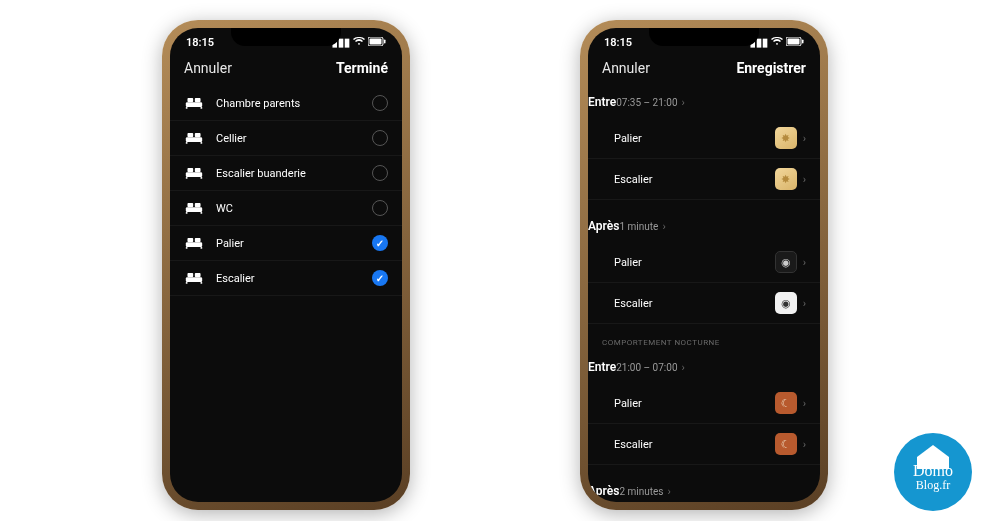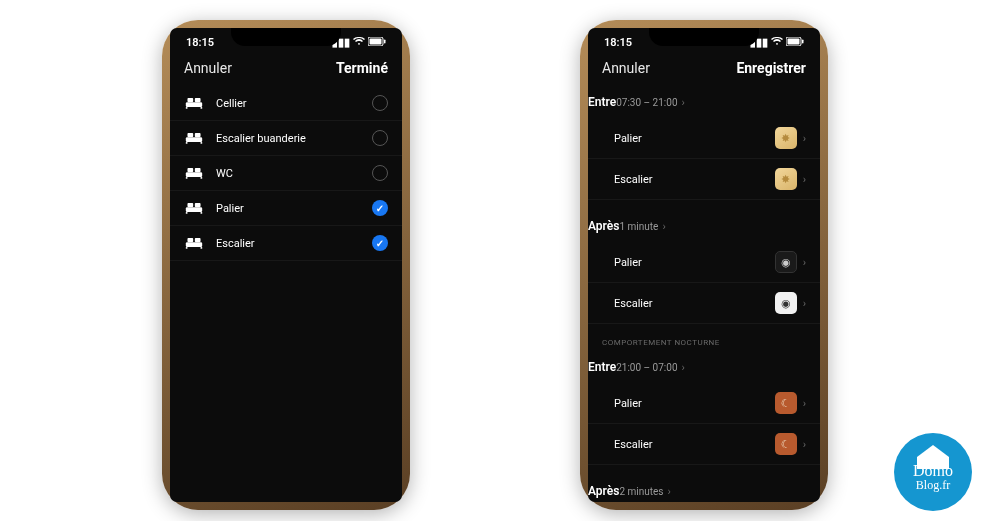--- a/index.html
+++ b/index.html
@@ -20,21 +20,21 @@
     background: linear-gradient(160deg,#b48c58,#5a3f24);
     border-radius: 36px;
     padding: 8px;
     position: relative;
     box-shadow: 0 4px 20px rgba(0,0,0,0.3);
   }
   .screen {
     width: 100%;
     height: 100%;
     background: #0c0c0c;
-    border-radius: 7px;
+    border-radius: 28px;
     overflow: hidden;
     position: relative;
   }
   .notch {
     position: absolute;
     top: 0;
     left: 50%;
     transform: translateX(-50%);
     width: 110px;
     height: 18px;
@@ -175,20 +175,33 @@
           <div class="row">
             <span class="row-icon">
               <svg viewBox="0 0 22 14">
                 <rect x="1" y="6" width="20" height="6" rx="1.5" fill="#fff"></rect>
                 <rect x="3" y="1" width="7" height="5" rx="1" fill="#fff"></rect>
                 <rect x="12" y="1" width="7" height="5" rx="1" fill="#fff"></rect>
                 <rect x="1" y="12" width="2" height="2" fill="#fff"></rect>
                 <rect x="19" y="12" width="2" height="2" fill="#fff"></rect>
               </svg>
             </span>
+            <span class="label">Chambre parents</span>
+            <span class="radio"></span>
+          </div>
+          <div class="row">
+            <span class="row-icon">
+              <svg viewBox="0 0 22 14">
+                <rect x="1" y="6" width="20" height="6" rx="1.5" fill="#fff"></rect>
+                <rect x="3" y="1" width="7" height="5" rx="1" fill="#fff"></rect>
+                <rect x="12" y="1" width="7" height="5" rx="1" fill="#fff"></rect>
+                <rect x="1" y="12" width="2" height="2" fill="#fff"></rect>
+                <rect x="19" y="12" width="2" height="2" fill="#fff"></rect>
+              </svg>
+            </span>
             <span class="label">Cellier</span>
             <span class="radio"></span>
           </div>
           <div class="row">
             <span class="row-icon">
               <svg viewBox="0 0 22 14">
                 <rect x="1" y="6" width="20" height="6" rx="1.5" fill="#fff"></rect>
                 <rect x="3" y="1" width="7" height="5" rx="1" fill="#fff"></rect>
                 <rect x="12" y="1" width="7" height="5" rx="1" fill="#fff"></rect>
                 <rect x="1" y="12" width="2" height="2" fill="#fff"></rect>
@@ -264,21 +277,21 @@
       </span>
     </div>
     <div class="navbar">
       <span>Annuler</span>
       <span class="done">Enregistrer</span>
     </div>
     <div class="scroll">
       <div class="title-row">
         <span>Entre</span>
         <span class="value">
-            <span>07:30 – 21:00</span>
+            <span>07:35 – 21:00</span>
             <span class="chev">›</span>
           </span>
       </div>
       <div id="day-rooms">
           <div class="row indent">
             <span class="row-icon"></span>
             <span class="label">Palier</span>
             <span class="scene-chip chip-warm">✸</span>
             <span class="chev" style="margin-left:6px">›</span>
           </div>

